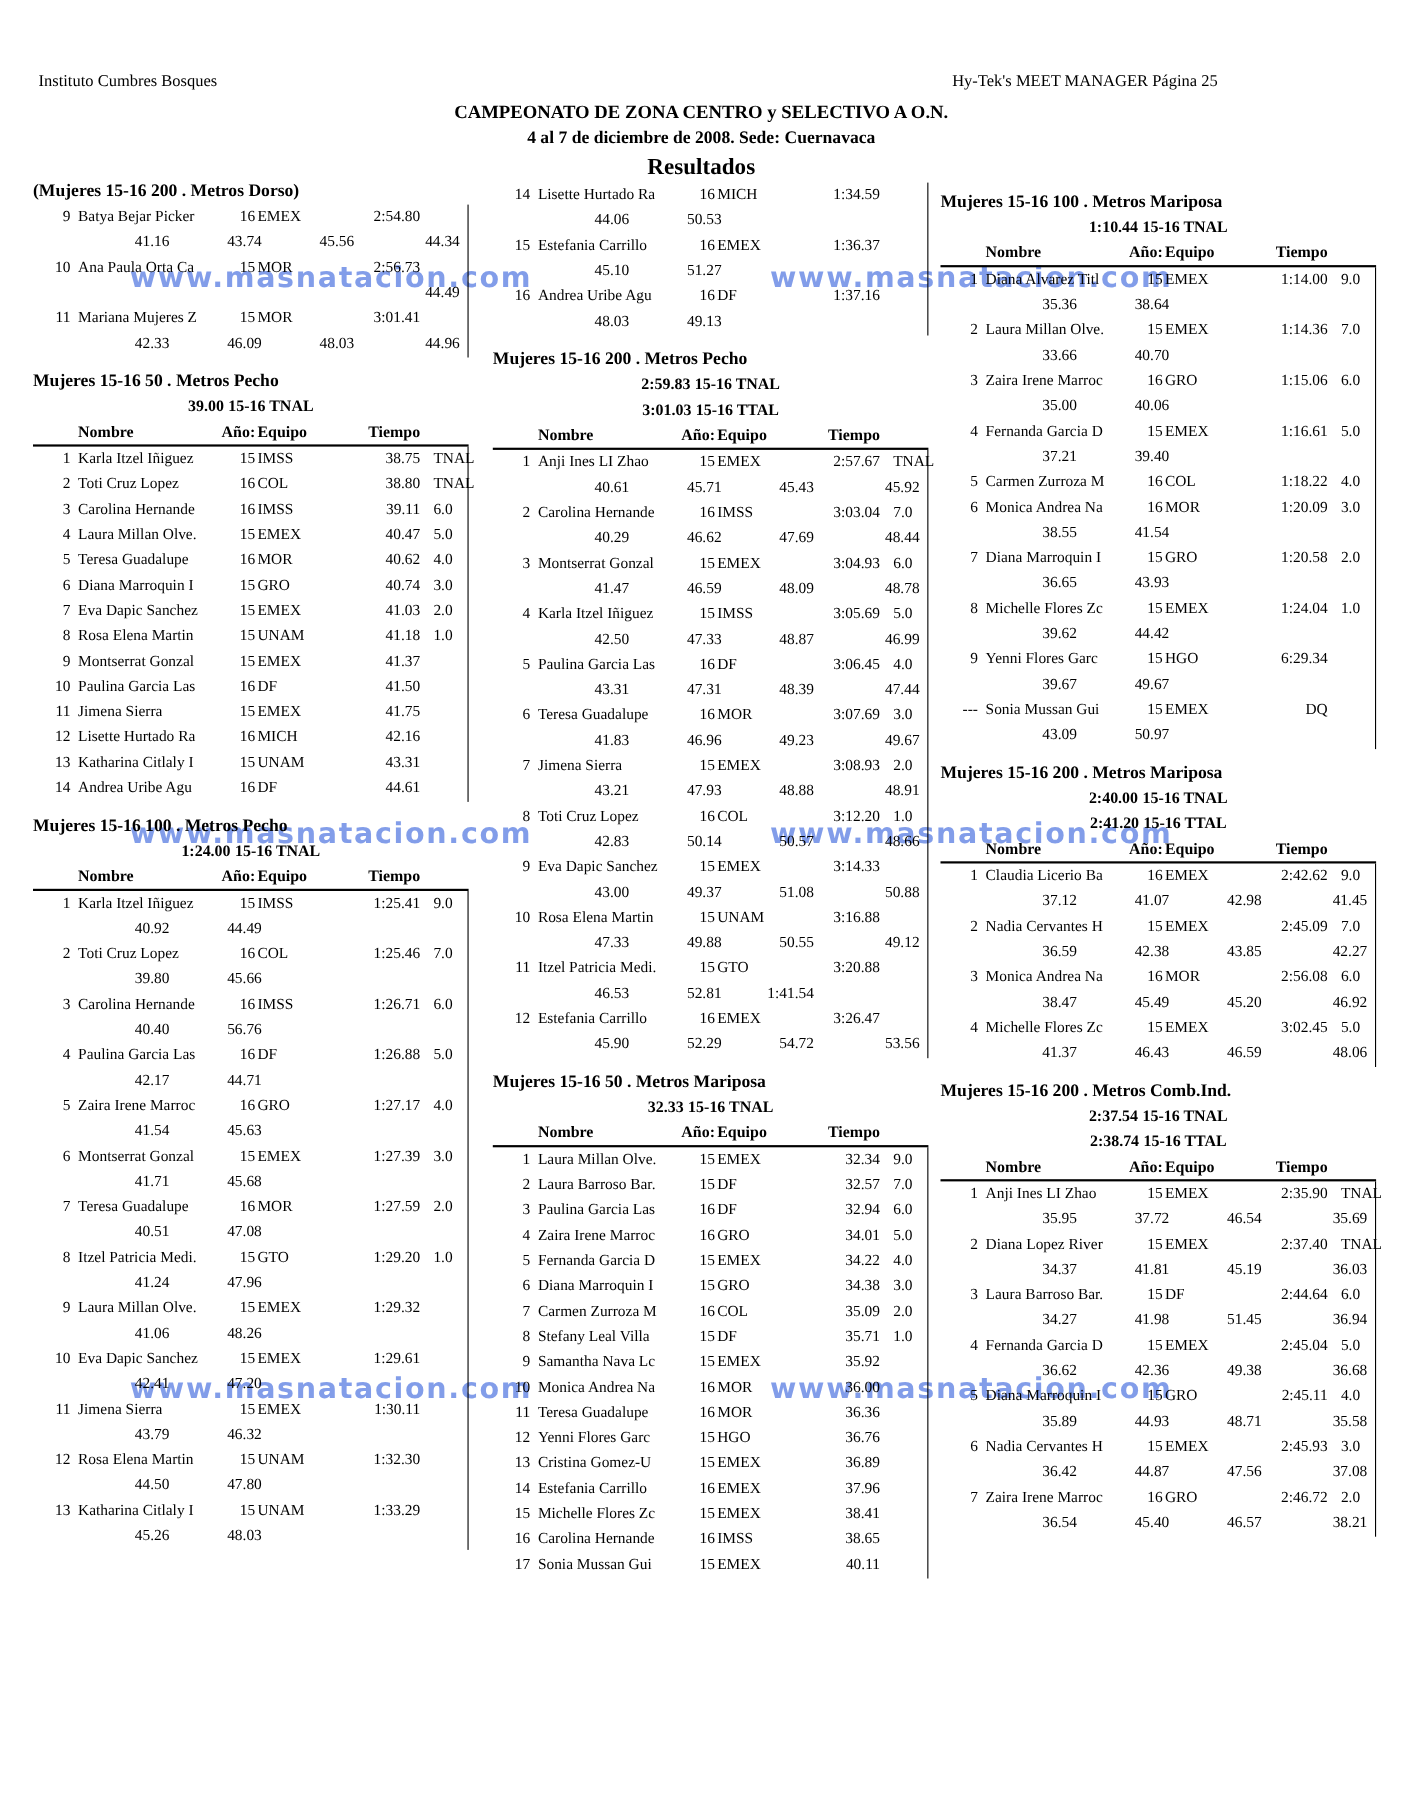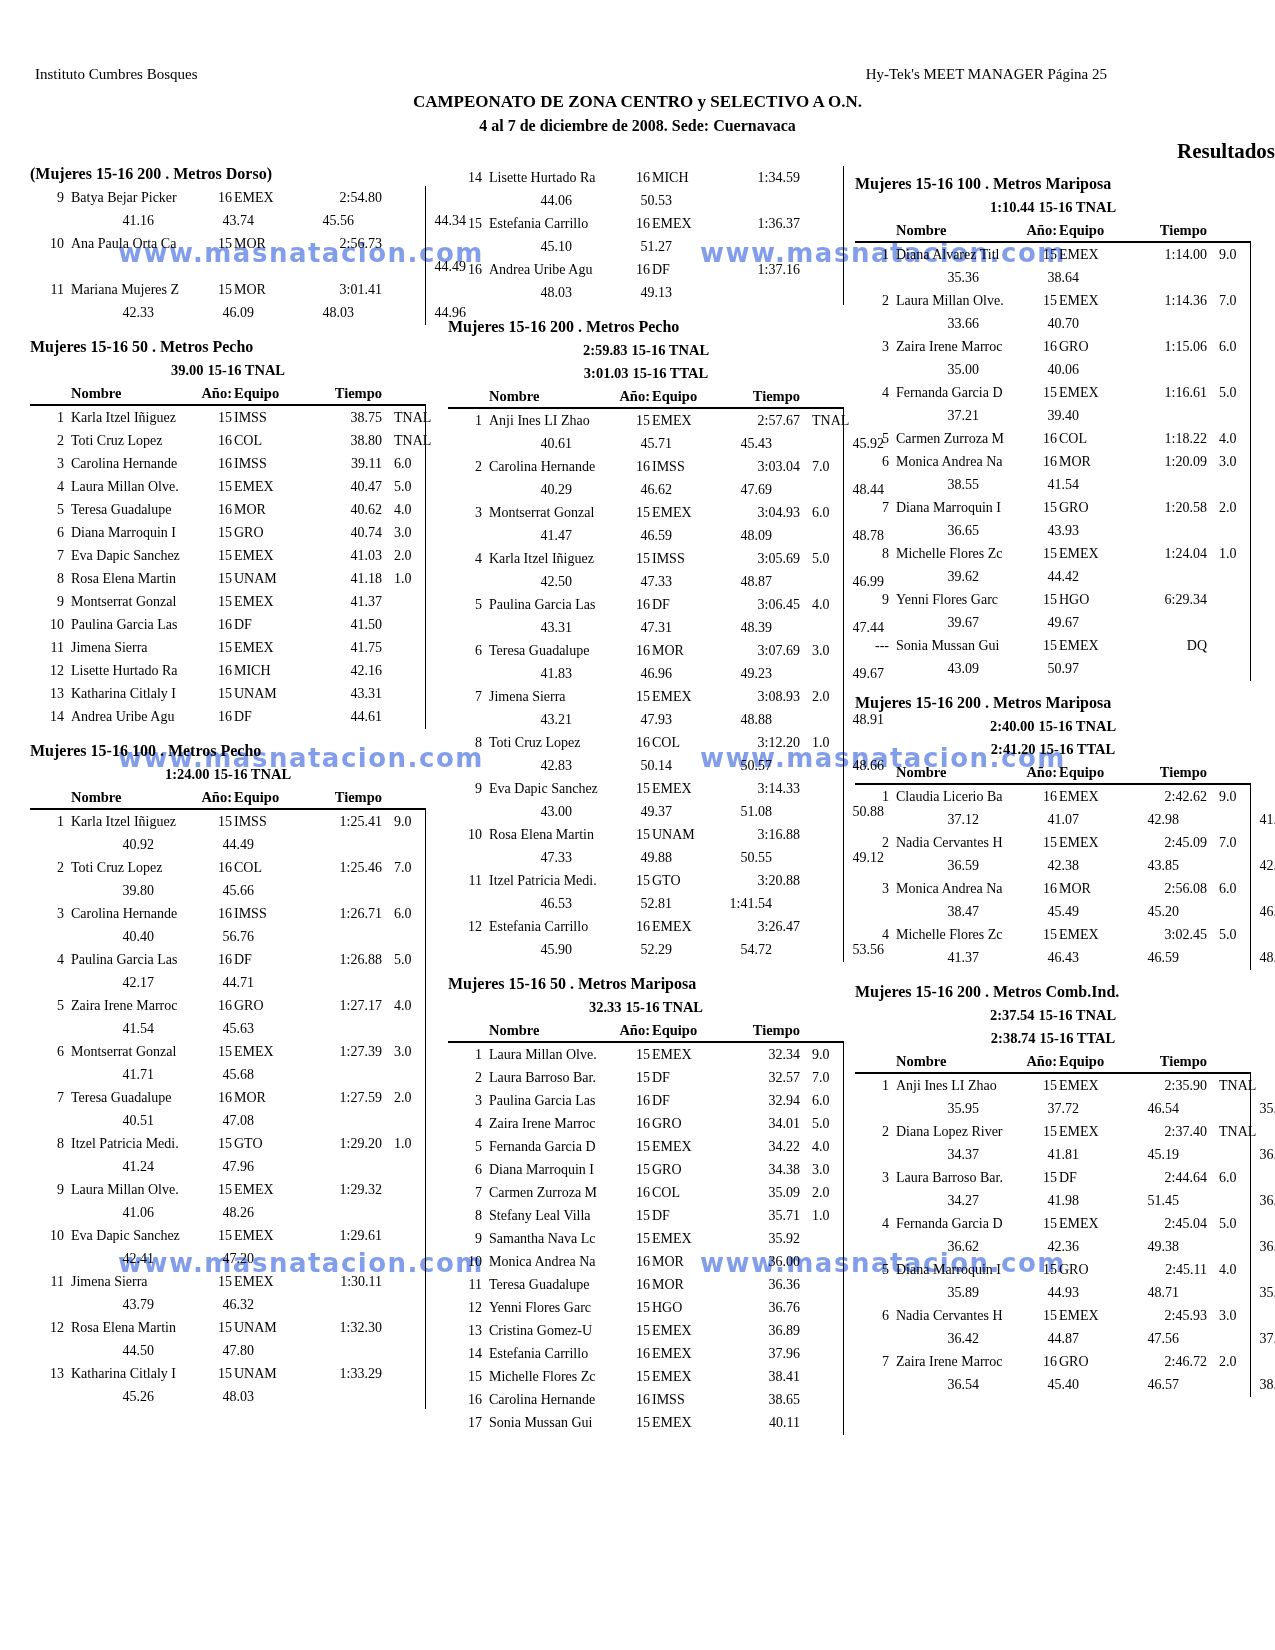--- a/index.html
+++ b/index.html
@@ -7,21 +7,21 @@
     width:1275px; height:1650px; position:relative; overflow:hidden;
     background:#ffffff; color:#000;
     font-family:"Liberation Serif","DejaVu Serif",serif;
   }
   .hdr-inst { position:absolute; left:35px; top:66px; font-size:15px; white-space:nowrap; }
   .hdr-app  { position:absolute; right:168px; top:66px; font-size:15px; white-space:nowrap; }
   .main-title { position:absolute; left:0; top:92px; width:100%; text-align:center;
     font-weight:bold; font-size:17px; }
   .sub-title  { position:absolute; left:0; top:117px; width:100%; text-align:center;
     font-weight:bold; font-size:16px; }
-  .results-heading { position:absolute; left:0; top:139px; width:100%; text-align:right;
+  .results-heading { position:absolute; left:0; top:139px; width:100%; text-align:center;
     font-weight:bold; font-size:21px; }
 
   .wm { position:absolute; color:#1d4ed8; opacity:0.55; z-index:0;
     font-family:"DejaVu Sans","Liberation Sans",sans-serif; font-weight:bold;
     font-size:26px; letter-spacing:1.5px; white-space:nowrap; }
 
   .col { position:absolute; width:396px; z-index:1; }
   #col-0 { left:30px;  top:162px; }
   #col-1 { left:448px; top:166px; }
   #col-2 { left:855px; top:172px; }
@@ -43,21 +43,21 @@
   .c-name  { padding-left:7px; overflow:hidden; }
   .c-year  { text-align:right; }
   .c-team  { padding-left:2px; }
   .c-time  { text-align:right; }
   .c-pts   { padding-left:12px; }
   .hdr-name { padding-left:7px; }
   .hdr-team { padding-left:2px; }
   .hdr-time { text-align:right; }
 
   .splits-row { display:grid; grid-template-columns:84px 84px 84px 96px;
-    padding-left:40px; font-size:14px; line-height:23px;gap:16px; }
+    padding-left:40px; font-size:14px; line-height:23px; }
   .c-split { text-align:right; white-space:nowrap; }
 </style>
 </head>
 <body>
 
 <div class="hdr-inst">Instituto Cumbres Bosques</div>
 <div class="hdr-app">Hy-Tek's MEET MANAGER  Página 25</div>
 <div class="main-title">CAMPEONATO DE ZONA CENTRO y SELECTIVO A O.N.</div>
 <div class="sub-title">4 al 7 de diciembre de 2008. Sede: Cuernavaca</div>
 <div class="results-heading">Resultados</div>

